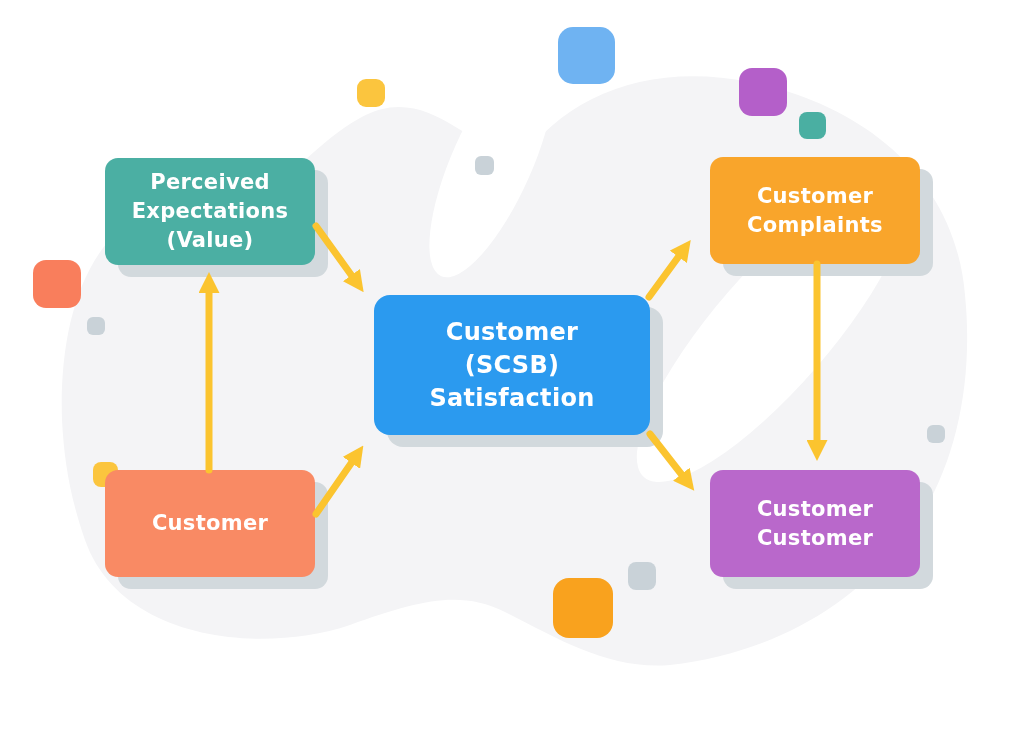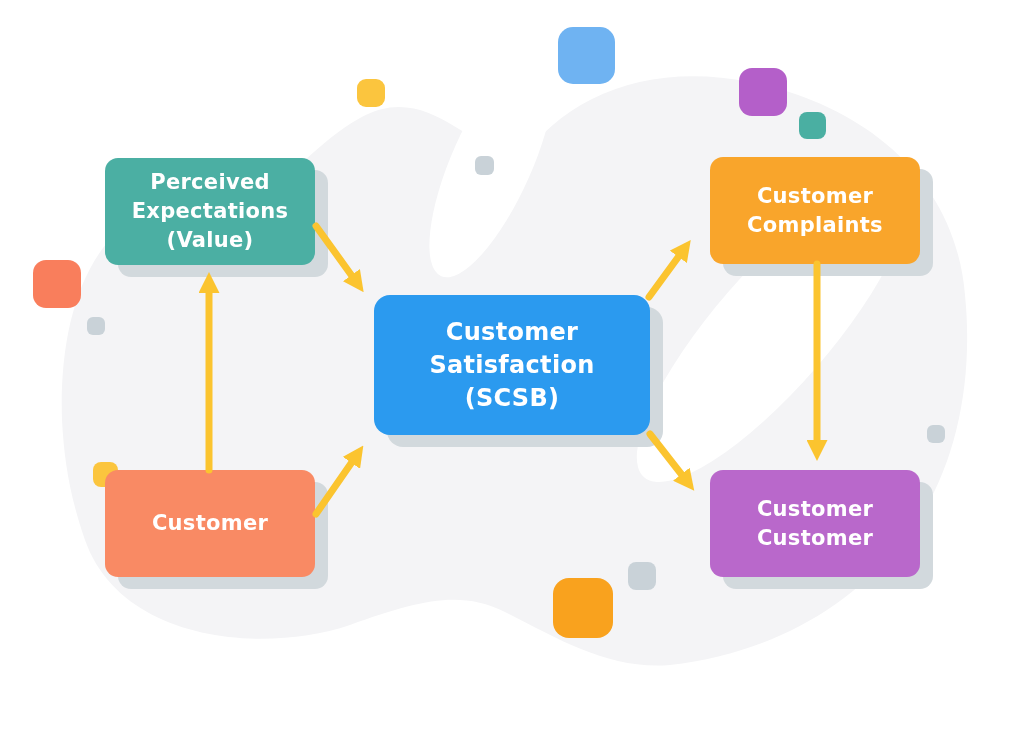--- a/index.html
+++ b/index.html
@@ -86,22 +86,22 @@
     <span>Expectations</span>
     <span>(Value)</span>
   </div>
 
   <div class="node n-expectations" style="background: rgb(249, 138, 100);">
     <span>Customer</span>
   </div>
 
   <div class="node n-satisfaction" style="background: rgb(43, 154, 239);">
     <span>Customer</span>
+    <span>(SCSB)</span>
     <span>Satisfaction</span>
-    <span>(SCSB)</span>
   </div>
 
   <div class="node n-complaints" style="background: rgb(249, 165, 43);">
     <span>Customer</span>
     <span>Complaints</span>
   </div>
 
   <div class="node n-loyalty" style="background: rgb(185, 104, 203);">
     <span>Customer</span>
     <span>Customer</span>

